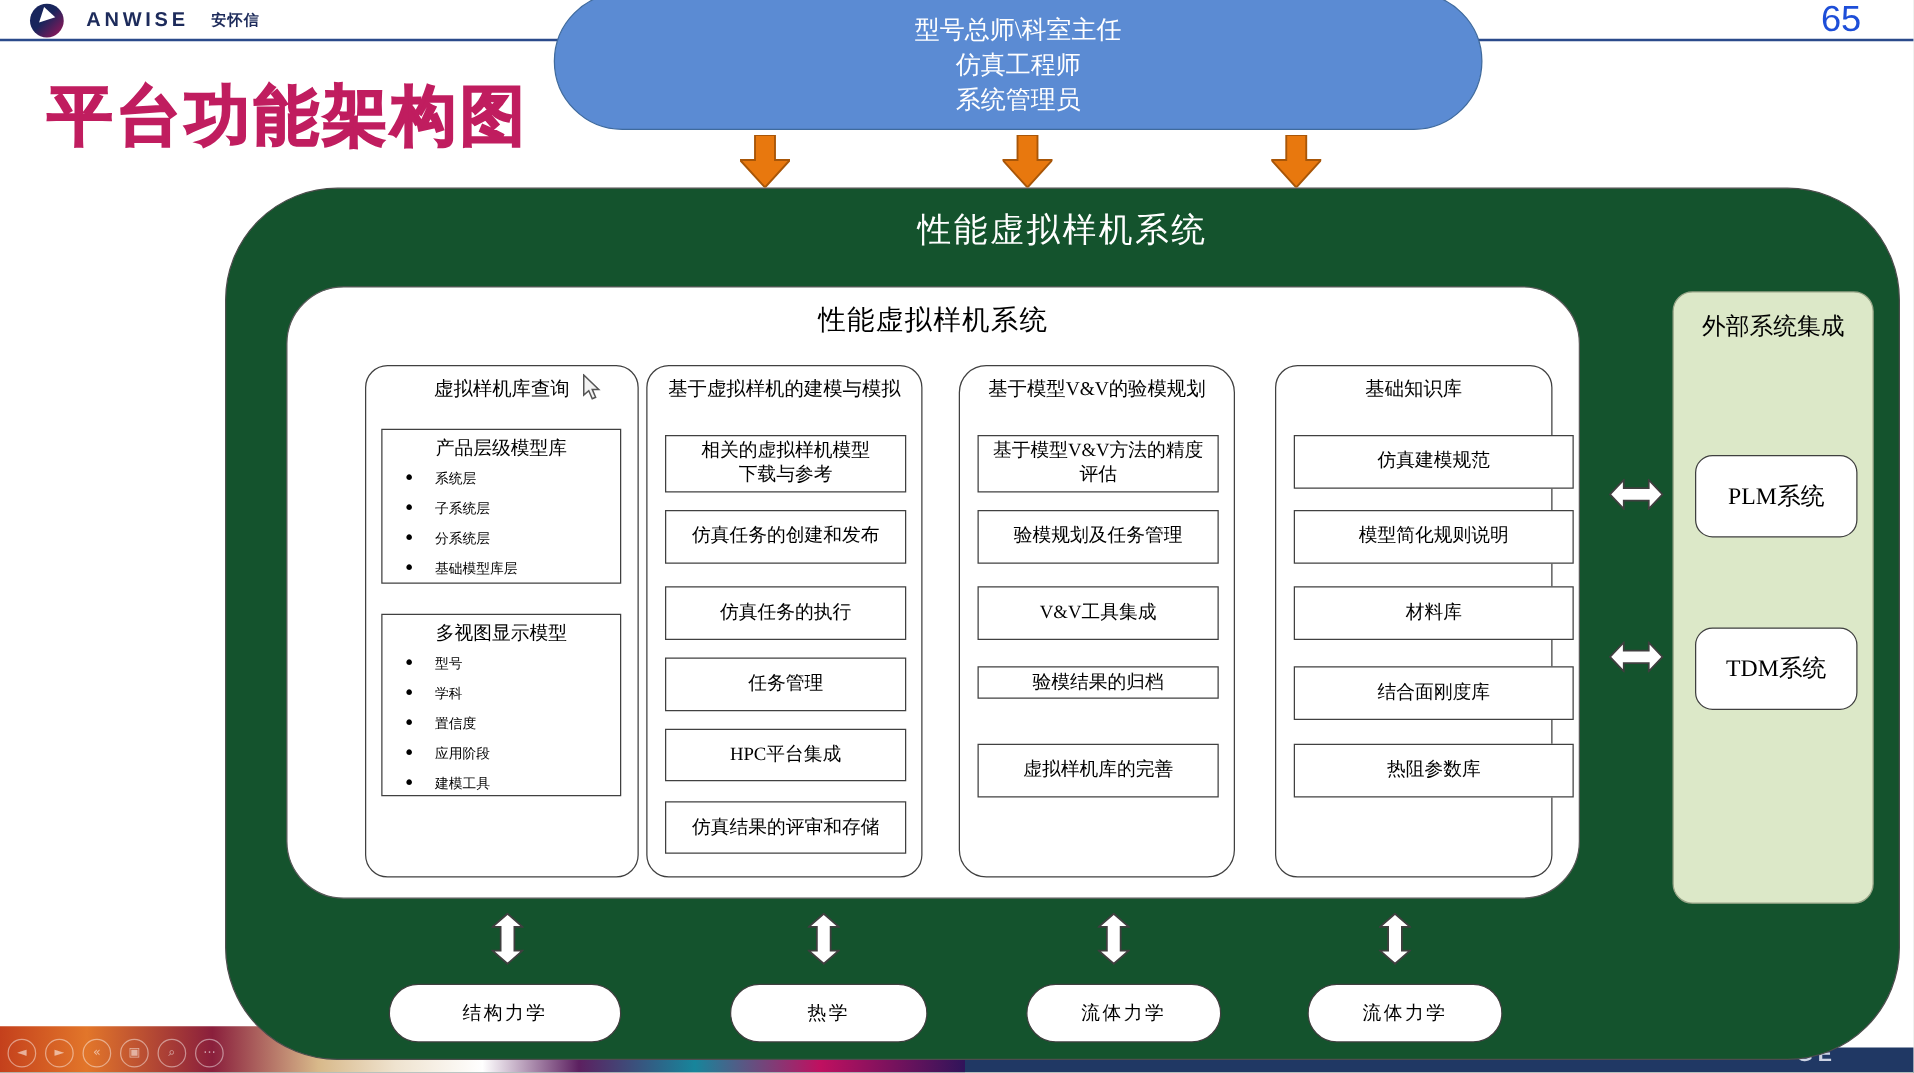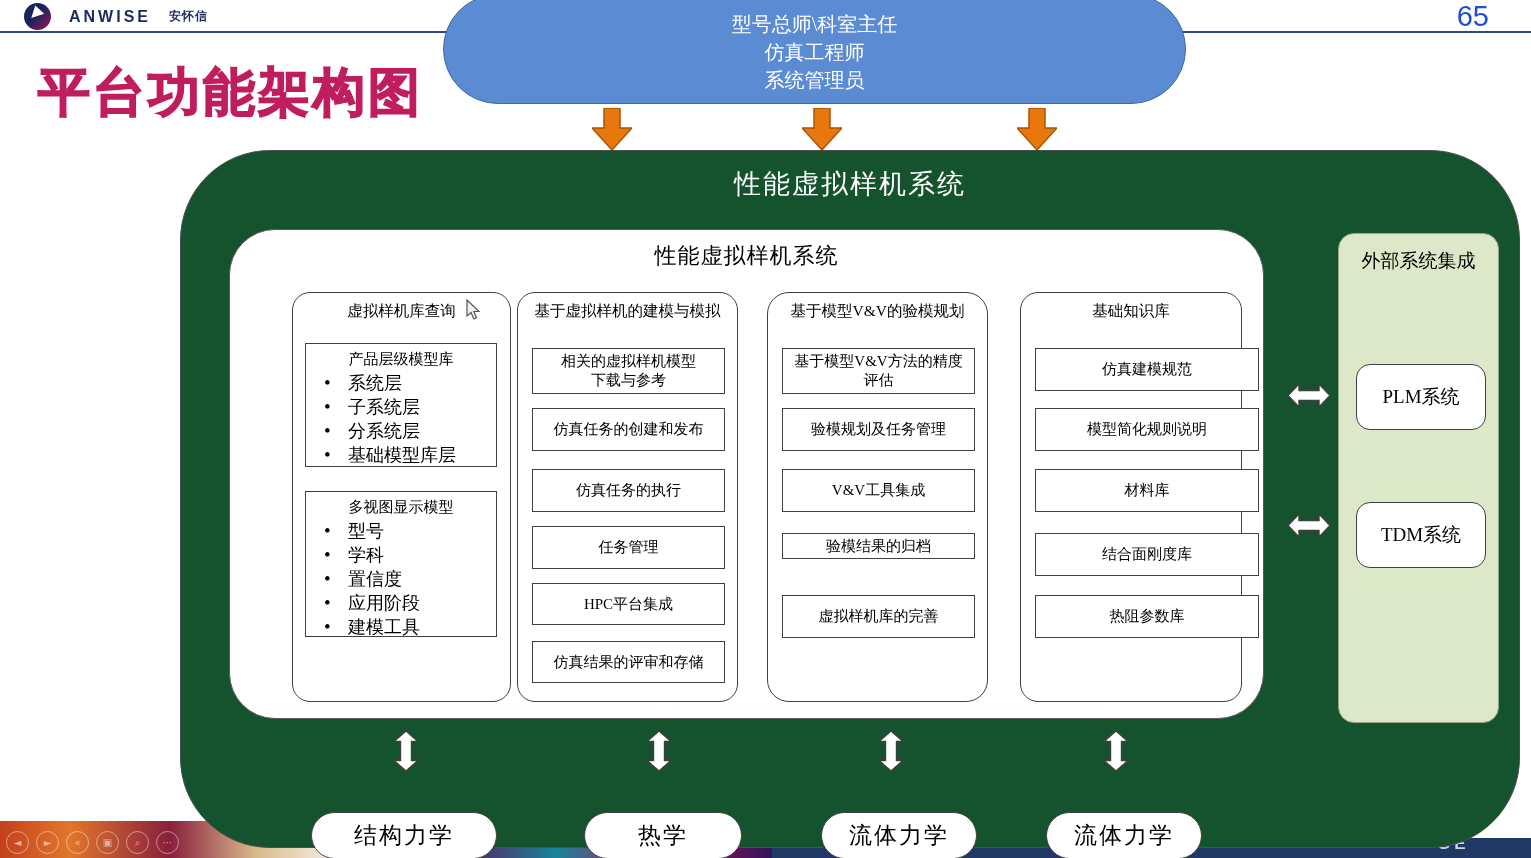--- a/index.html
+++ b/index.html
@@ -113,21 +113,21 @@
     position:absolute; left:0; right:0; top:8px; text-align:center;
     font-size:15.5px; color:#000;
   }
   .group-box {
     position:absolute; left:12px; width:192px;
     border:1.2px solid #404040; background:#fff; padding-top:3px;
   }
   .group-a { top:50px;  height:124px; }
   .group-b { top:198px; height:146px; }
   .group-title { text-align:center; font-size:15px; line-height:24px; }
-  .bullet { position:relative; padding-left:42px; font-size:18px; line-height:24px; }
+  .bullet { position:relative; padding-left:42px; font-size:11px; line-height:24px; }
   .bullet::before {
     content:"\2022"; position:absolute; left:18px; top:0; font-size:19px;
   }
   .item {
     position:absolute; left:14px; width:193px;
     border:1.3px solid #404040; background:#fff;
     display:flex; align-items:center; justify-content:center;
     text-align:center; font-size:15px; line-height:19px;
     white-space:pre-line; color:#000;
   }
@@ -149,24 +149,24 @@
   }
   .ext-plm { top:130px; }
   .ext-tdm { top:268px; }
   .h-arrow { position:absolute; width:44px; height:25px; }
   .h-arrow-1 { left:1106px; top:232px; }
   .h-arrow-2 { left:1106px; top:362px; }
 
   
   .v-arrow { position:absolute; top:579px; width:26px; height:42px; }
   .discipline {
-    position:absolute; top:661px; height:47px;
+    position:absolute; top:636px; height:47px;
     background:#ffffff; border:1.5px solid #3f3f3f; border-radius:24px;
     display:flex; align-items:center; justify-content:center;
-    font-size:23px; letter-spacing:2px; color:#000;
+    font-size:15px; letter-spacing:2px; color:#000;
   }
   .disc-1 { left:130px; width:186px; }
   .disc-2 { left:403px; width:158px; }
   .disc-3 { left:640px; width:156px; }
   .disc-4 { left:865px; width:156px; }
 
   .cursor { position:absolute; left:466px; top:299px; z-index:10; }
 </style>
 </head>
 <body>

